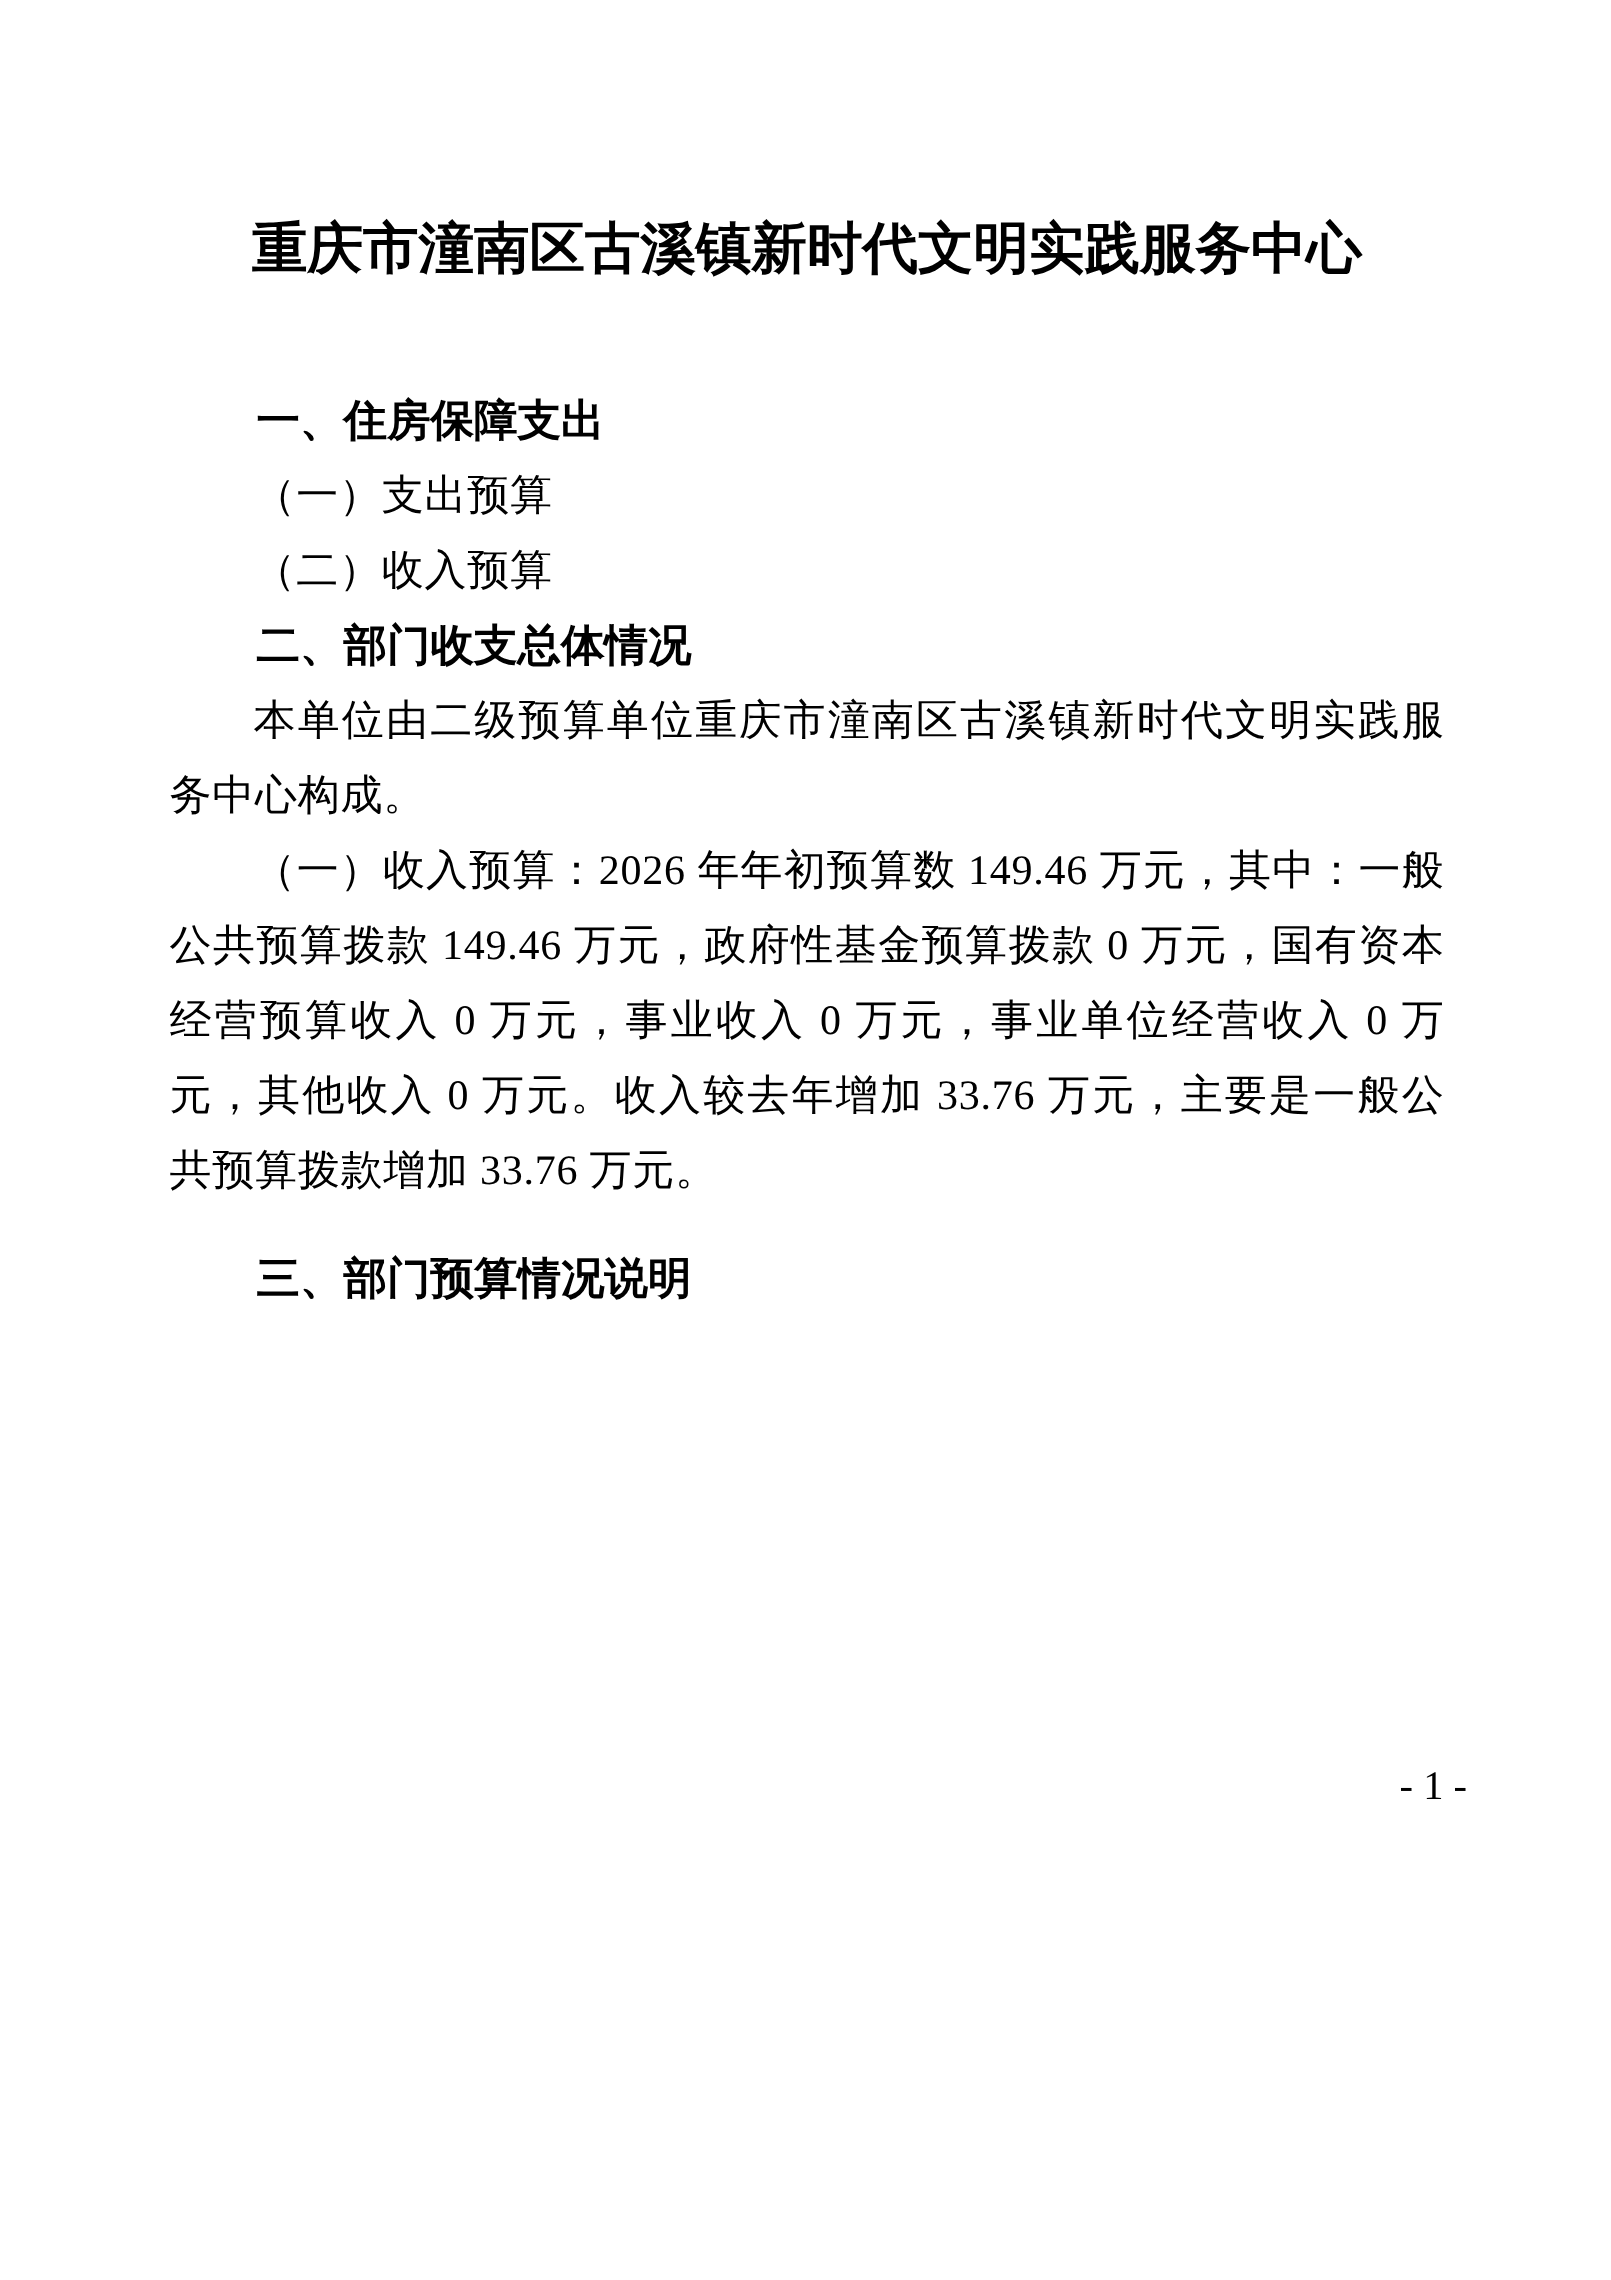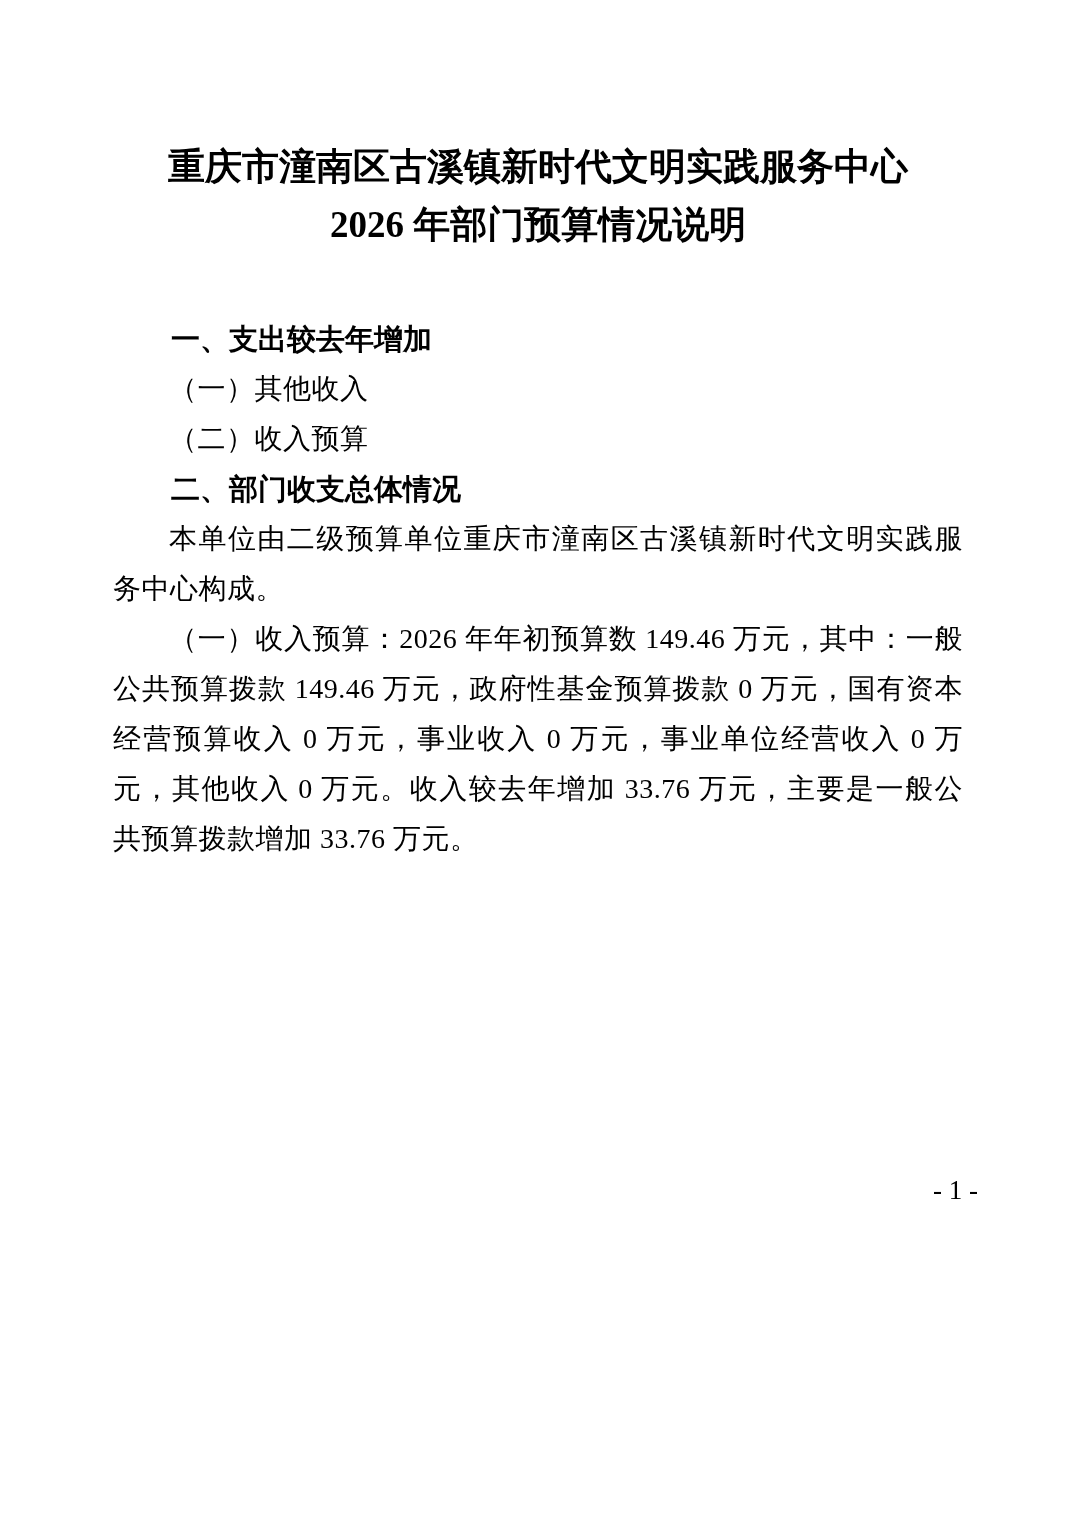--- a/index.html
+++ b/index.html
@@ -55,34 +55,34 @@
   }
 </style>
 </head>
 <body>
 
 <div class="page">
   <div class="content">
 
     <h1 class="doc-title">
       <span class="title-line">重庆市潼南区古溪镇新时代文明实践服务中心</span>
-      <span class="title-line">2026 年部门预算情况说明</span>
     </h1>
 
-    <p class="para heading-para">一、支出较去年增加</p>
+    <p class="para heading-para">一、住房保障支出</p>
 
-    <p class="para subheading-para">（一）其他收入</p>
+    <p class="para subheading-para">（一）支出预算</p>
 
 
     <p class="para subheading-para">（二）收入预算</p>
 
     <p class="para heading-para">二、部门收支总体情况</p>
 
     <p class="para body-para">本单位由二级预算单位重庆市潼南区古溪镇新时代文明实践服务中心构成。</p>
 
     <p class="para body-para">（一）收入预算：2026 年年初预算数 149.46 万元，其中：一般公共预算拨款 149.46 万元，政府性基金预算拨款 0 万元，国有资本经营预算收入 0 万元，事业收入 0 万元，事业单位经营收入 0 万元，其他收入 0 万元。收入较去年增加 33.76 万元，主要是一般公共预算拨款增加 33.76 万元。</p>
 
 
+    <p class="para heading-para space-before">三、部门预算情况说明</p>
 
   </div>
 
   <div class="page-number">- 1 -</div>
 </div>
 
 </body></html>

